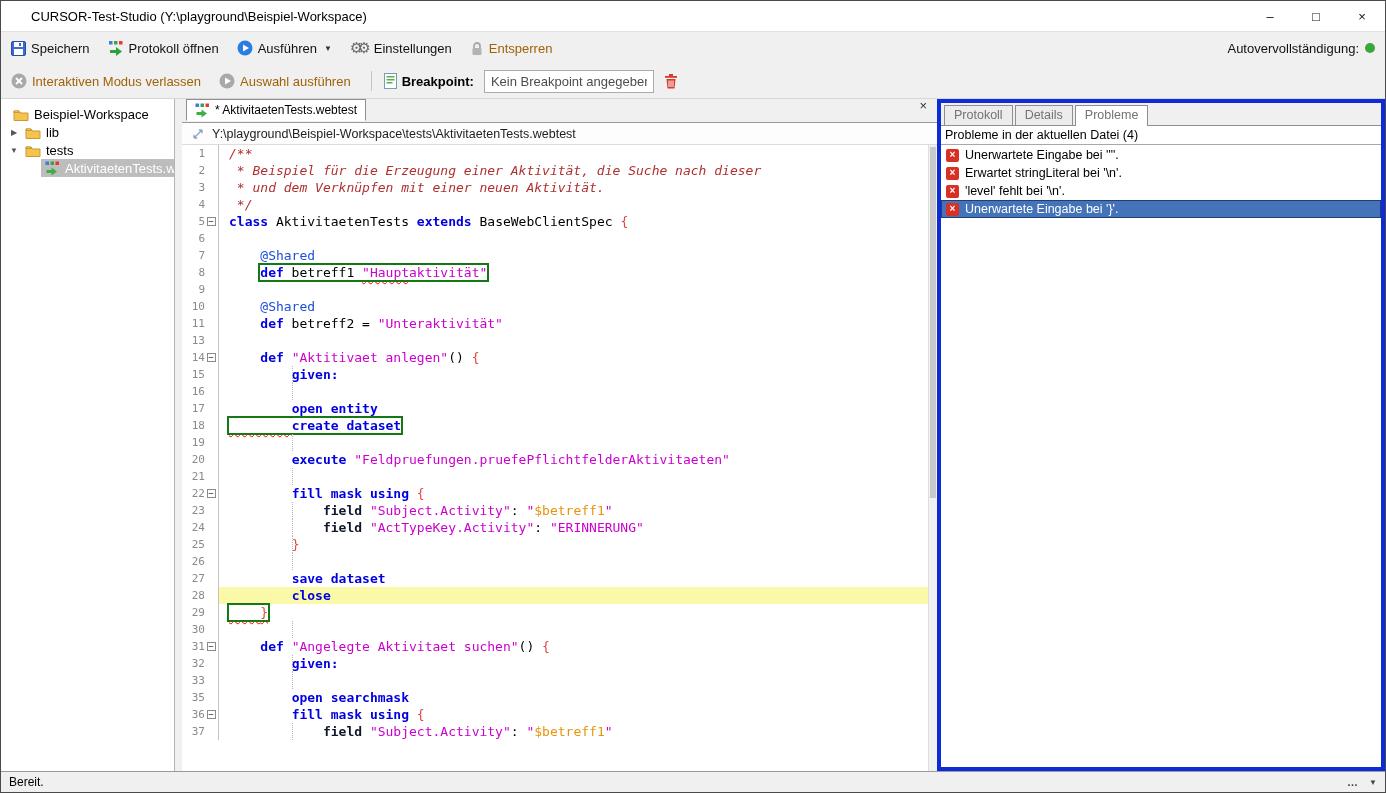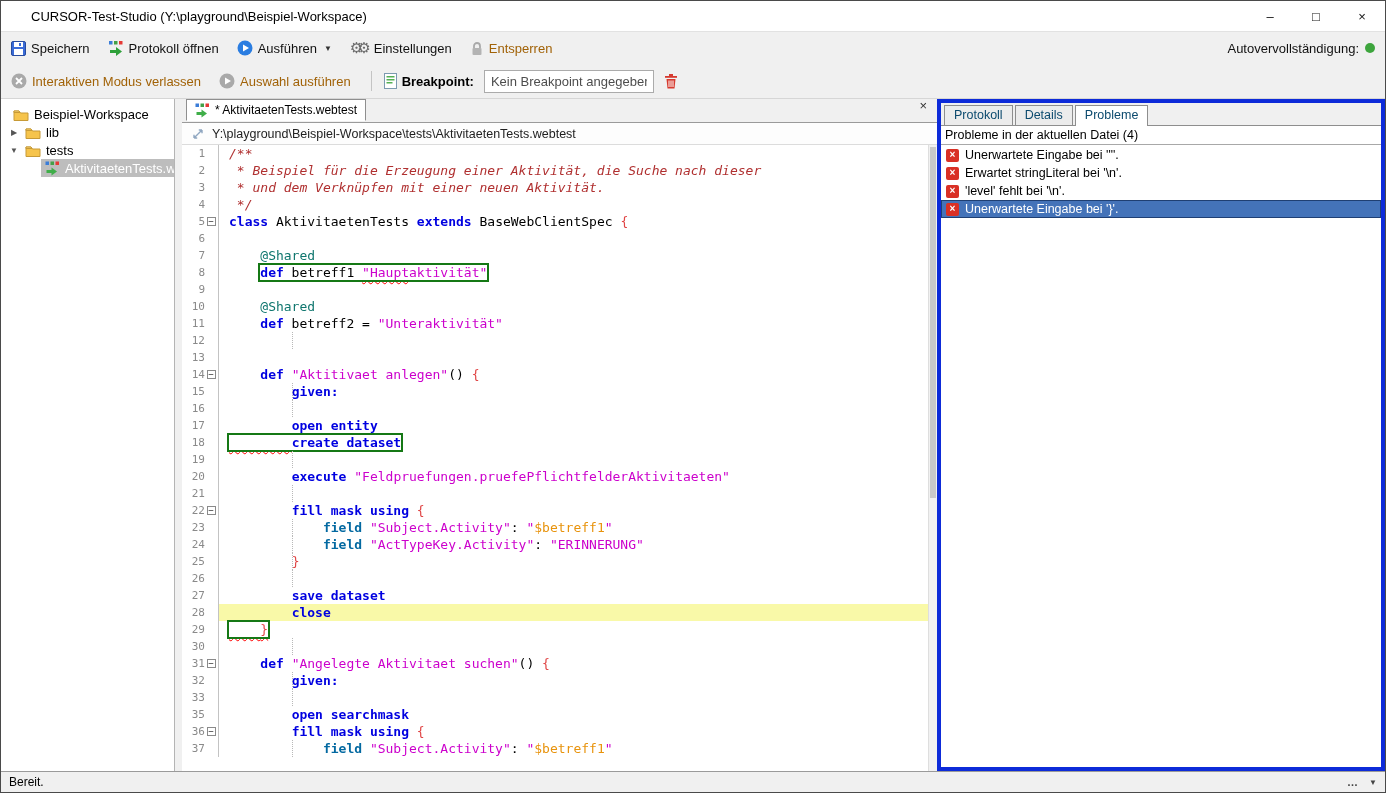--- a/index.html
+++ b/index.html
@@ -50,34 +50,34 @@
   .gutter{width:37px;flex:none;display:flex;align-items:center;justify-content:flex-end;color:#8a8a8a;font-size:11px;border-right:1px solid #c3c3c3;background:#fff;padding-right:1px;}
   .lnum{text-align:right;}
   .foldslot{width:12px;flex:none;display:flex;align-items:center;justify-content:center;}
   .fold{width:9px;height:9px;border:1px solid #8a8a8a;background:#fff;color:#333;font-size:9px;line-height:7px;text-align:center;}
   .code-text{flex:1;white-space:pre;position:relative;padding-left:10px;color:#000;}
   .code-text.hl{background:var(--hl);}
   .guide{position:absolute;top:0;bottom:0;border-left:1px dotted #b8b8b8;}
   .cm{color:#b03030;font-style:italic;}
   .kw{color:#0000e0;font-weight:bold;}
   .str{color:#cc00cc;}
-  .ann{color:#0f766e;}
-  .fld{color:#0369a1;font-weight:bold;}
+  .ann{color:#1d4ed8;}
+  .fld{color:#0f172a;font-weight:bold;}
   .var{color:#e8930c;}
   .br{color:#e04545;}
   .pl{color:#000;}
   .q{text-decoration:underline;text-decoration-style:wavy;text-decoration-color:#ff0000;text-decoration-thickness:1px;text-underline-offset:3px;}
   .boxed{outline:2px solid var(--box);}
   .scrollbar{position:absolute;right:0;top:0;bottom:0;width:9px;background:#f1f1f1;border-left:1px solid #dedede;}
   .thumb{position:absolute;left:1px;right:1px;top:2px;height:56%;background:#c9c9c9;}
 
   
   .problems{width:448px;flex:none;border:4px solid var(--focus);background:#fff;display:flex;flex-direction:column;}
   .ptabs{height:23px;flex:none;background:#f0f0f0;display:flex;align-items:flex-end;padding-left:3px;border-bottom:1px solid #8e8e8e;}
-  .ptab{border:1px solid #8e8e8e;border-bottom:none;background:#ececec;padding:2px 9px 3px;font-size:12.5px;margin-right:2px;color:#0c4a6e;}
+  .ptab{border:1px solid #8e8e8e;border-bottom:none;background:#ececec;padding:2px 9px 3px;font-size:12.5px;margin-right:2px;color:#737373;}
   .ptab.active{background:#fff;margin-bottom:-1px;padding-bottom:4px;}
   .pheader{font-size:12.5px;padding:2px 4px;border-bottom:1px solid #a8a8a8;color:#000;background:#fff;}
   .plist{flex:1;overflow:hidden;padding-top:1px;}
   .pitem{display:flex;align-items:center;gap:6px;height:18px;font-size:12.5px;padding-left:5px;color:#000;}
   .pitem.selected{background:var(--sel);color:#fff;box-shadow:inset 0 0 0 1px #1f3f73;}
   .err-icon{width:13px;height:13px;flex:none;background:var(--err);color:#fff;font-size:10px;font-weight:bold;display:flex;align-items:center;justify-content:center;border-radius:2px;line-height:1;}
 
   
   .statusbar{height:21px;flex:none;background:#f0f0f0;border-top:1px solid #9a9a9a;display:flex;align-items:center;padding:0 8px;font-size:12px;color:#000;}
   .sb-right{margin-left:auto;display:flex;align-items:center;gap:10px;color:#444;}
@@ -355,27 +355,20 @@
             </div>
             <div class="code-line">
               <div class="gutter">
                 <span class="lnum">11</span>
                 <span class="foldslot"></span>
               </div>
               <div class="code-text"><span class="pl">    </span><span class="kw">def</span><span class="pl"> betreff2 = </span><span class="str">"Unteraktivität"</span></div>
             </div>
             <div class="code-line">
               <div class="gutter">
-                <span class="lnum">12</span>
-                <span class="foldslot"></span>
-              </div>
-              <div class="code-text"><span class="guide" style="left: 72.64px;"></span></div>
-            </div>
-            <div class="code-line">
-              <div class="gutter">
                 <span class="lnum">13</span>
                 <span class="foldslot"></span>
               </div>
               <div class="code-text"></div>
             </div>
             <div class="code-line">
               <div class="gutter">
                 <span class="lnum">14</span>
                 <span class="foldslot">
                   <span class="fold">−</span>

